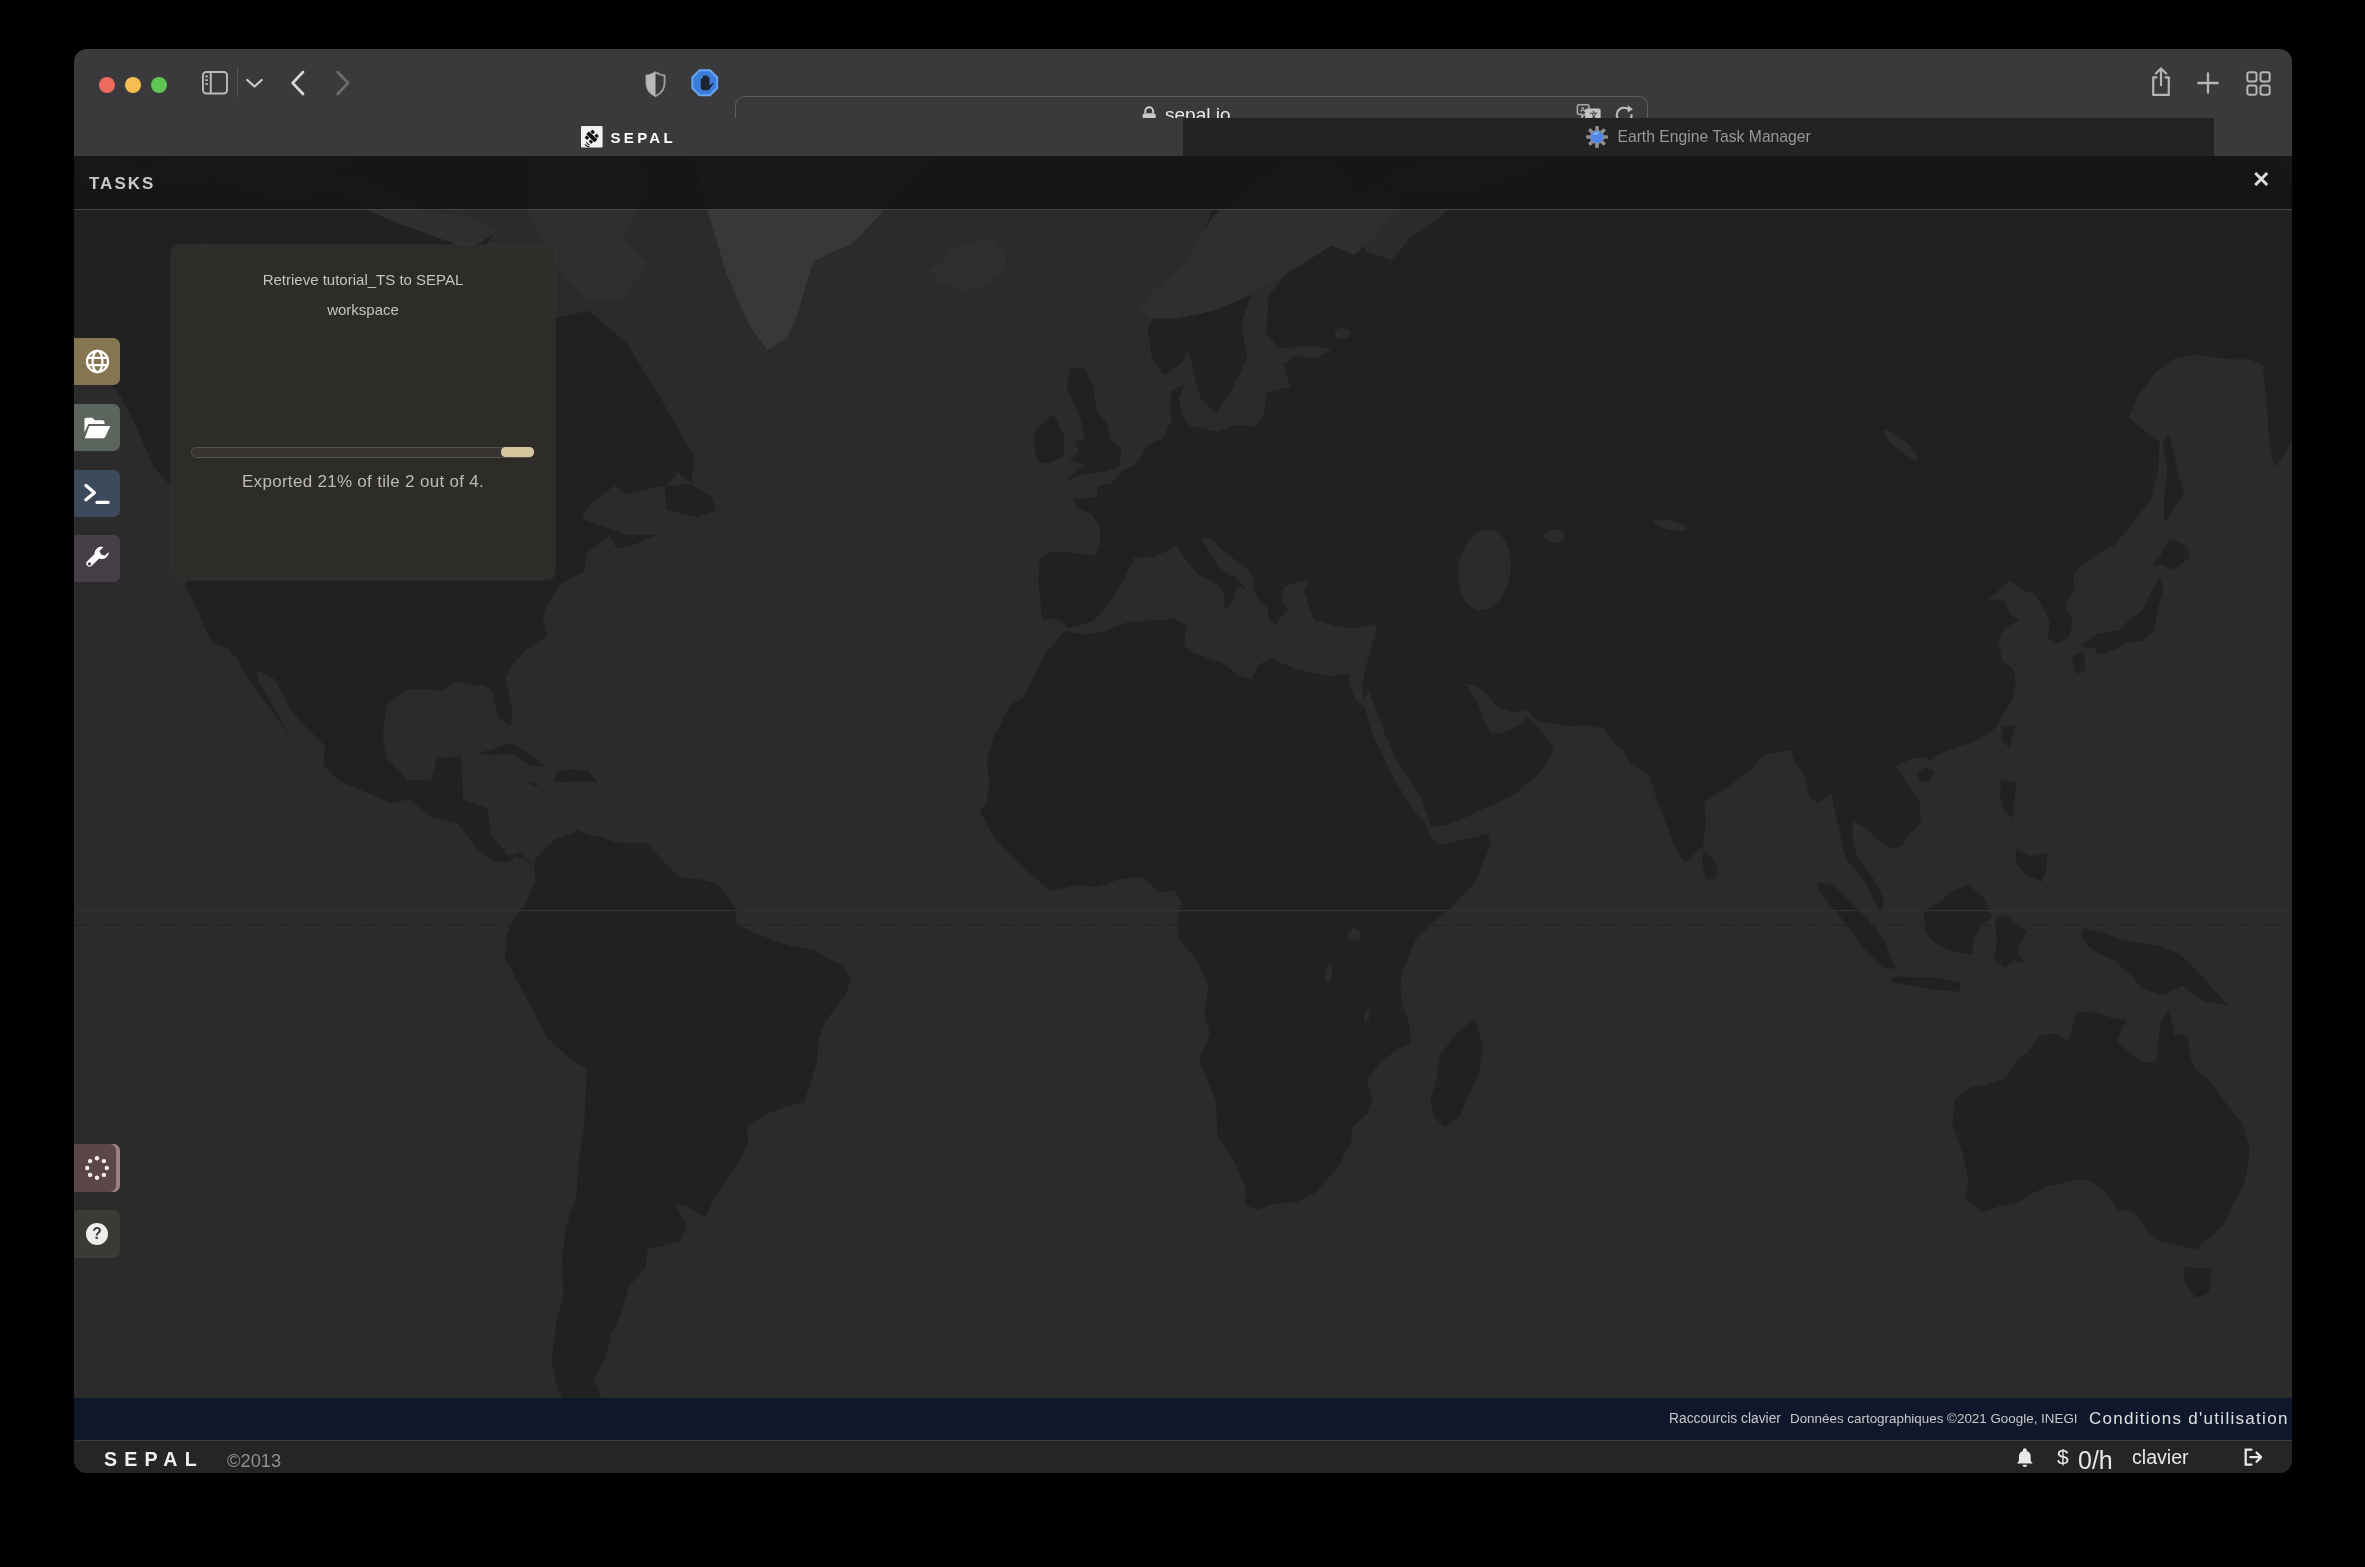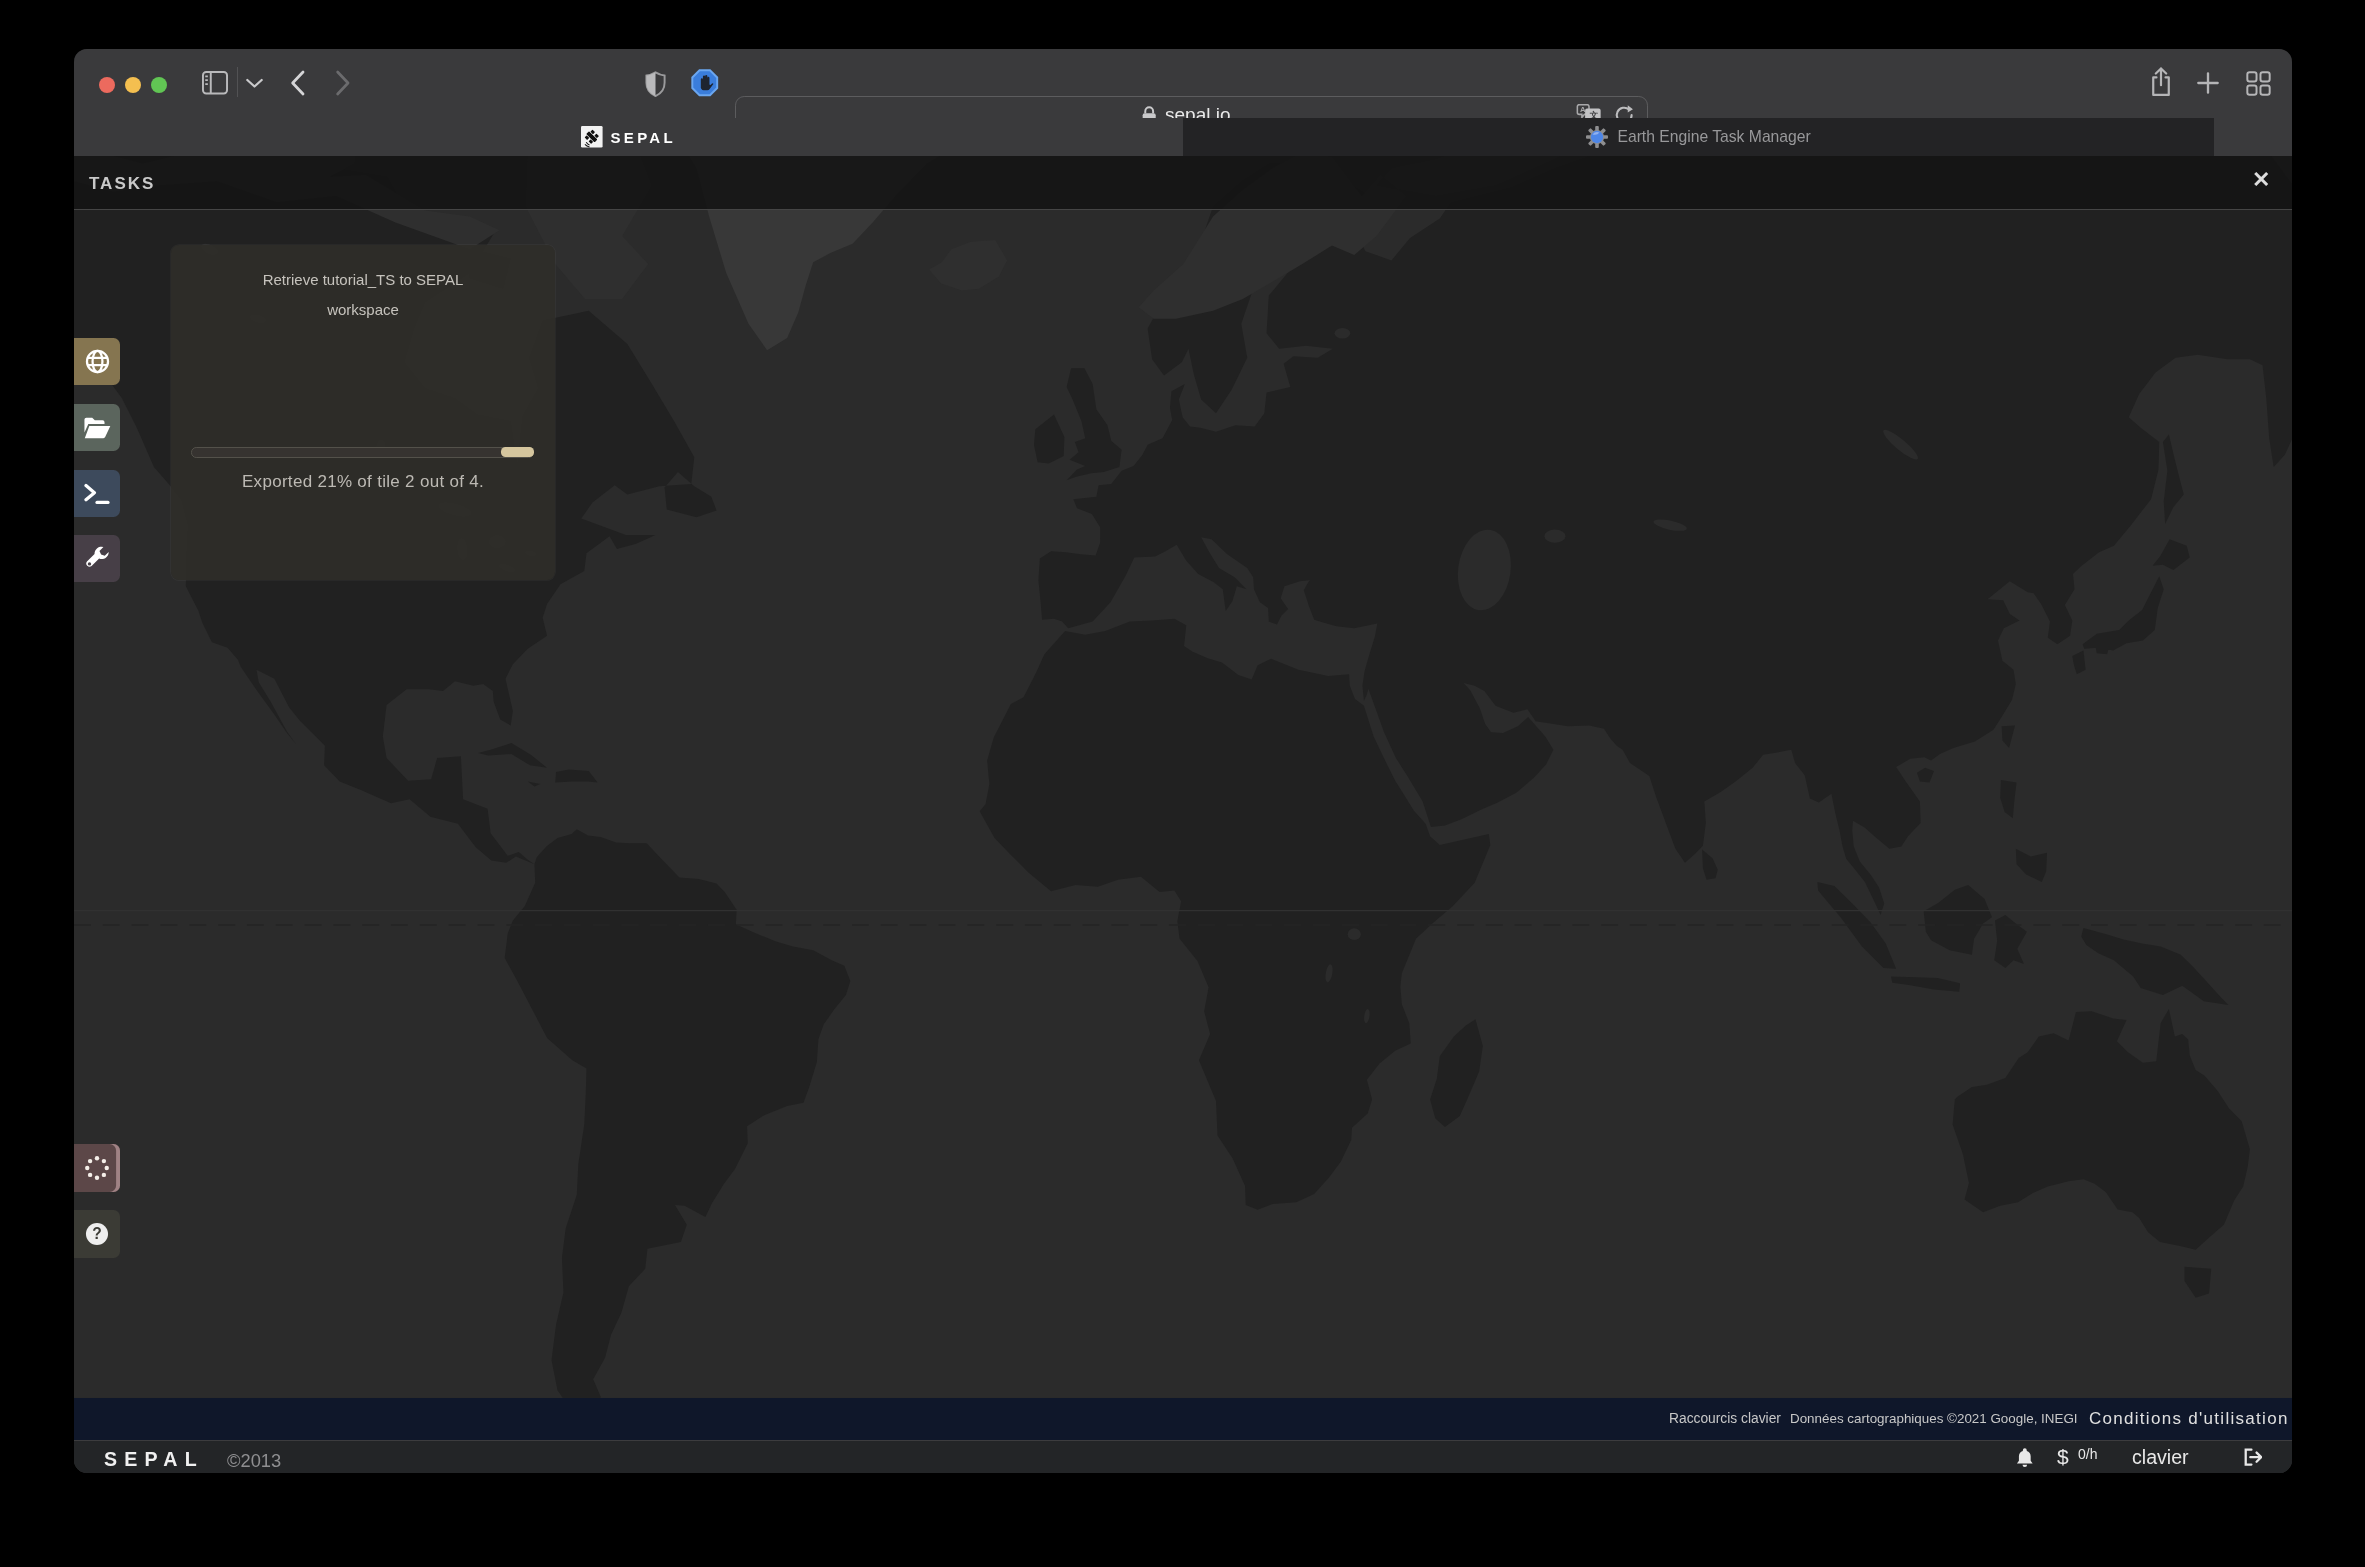--- a/index.html
+++ b/index.html
@@ -243,21 +243,21 @@
     <div class="google">Google</div>
 
     <div class="footer">
       <span style="position:absolute; left:30px; top:7.2px; font-size:19.6px; font-weight:bold; letter-spacing:7.2px; color:#f0f0f0;">SEPAL</span>
       <span style="position:absolute; left:153px; top:8.5px; font-size:18.3px; color:#8f8f91;">©2013</span>
       <svg style="position:absolute;left:1941px;top:5.9px" width="19.6" height="21" viewBox="0 0 30 32">
         <path d="M15,2 a3,3 0 0 1 3,3 l0,1 a8.5,8.5 0 0 1 6,8 l0,7 l3,4 L3,25 l3,-4 l0,-7 a8.5,8.5 0 0 1 6,-8 l0,-1 a3,3 0 0 1 3,-3 Z" fill="#e8e8e8"></path>
         <path d="M11.5,27 a3.5,3.5 0 0 0 7,0 Z" fill="#e8e8e8"></path>
       </svg>
       <span style="position:absolute; left:1983px; top:3.9px; font-size:21px;">$</span>
-      <span style="position:absolute; left:2004px; top:5.2px; font-size:14px;">0/h</span>
+      <span style="position:absolute; left:2004px; top:5.2px; font-size:25px;">0/h</span>
       <span style="position:absolute; left:2058px; top:5.2px; font-size:19.6px;">clavier</span>
       <svg style="position:absolute;left:2170px;top:7.2px" width="18.3" height="18.3" viewBox="0 0 32 30">
         <path d="M13,2 L3,2 L3,28 L13,28" fill="none" stroke="#e8e8e8" stroke-width="4" stroke-linecap="round"></path>
         <path d="M11,15 L29,15 M22,7 L30,15 L22,23" fill="none" stroke="#e8e8e8" stroke-width="4" stroke-linecap="round" stroke-linejoin="round"></path>
       </svg>
     </div>
   </div>
 </div>
 
 

